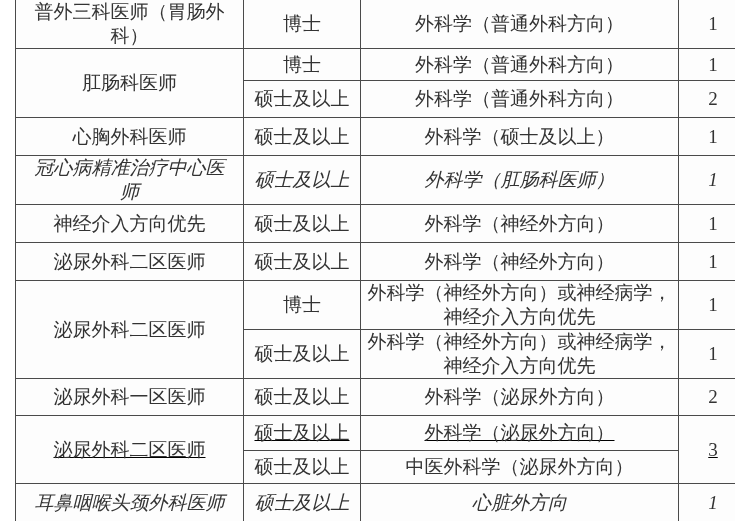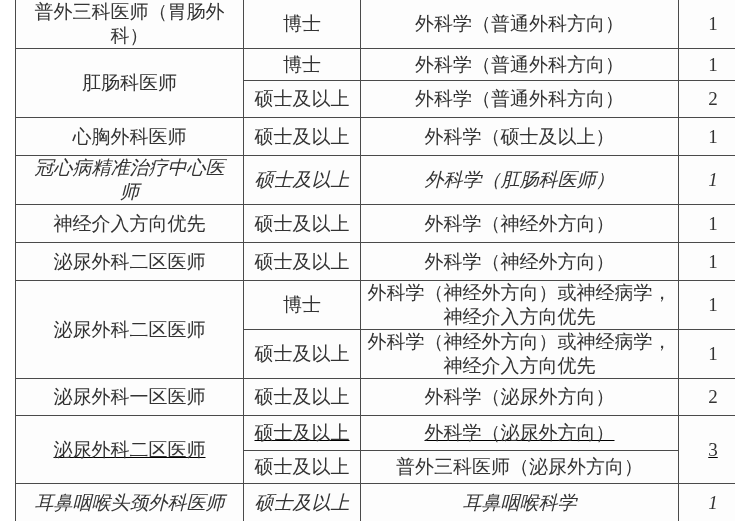--- a/index.html
+++ b/index.html
@@ -123,22 +123,22 @@
         <td>2</td>
       </tr>
       <tr>
         <td rowspan="2">泌尿外科二区医师</td>
         <td>硕士及以上</td>
         <td>外科学（泌尿外方向）</td>
         <td rowspan="2">3</td>
       </tr>
       <tr>
         <td>硕士及以上</td>
-        <td>普外三科医师（泌尿外方向）</td>
+        <td>中医外科学（泌尿外方向）</td>
       </tr>
       <tr>
         <td>耳鼻咽喉头颈外科医师</td>
         <td>硕士及以上</td>
-        <td>耳鼻咽喉科学</td>
+        <td>心脏外方向</td>
         <td>1</td>
       </tr>
     </tbody>
 </table>
 
 </body></html>

